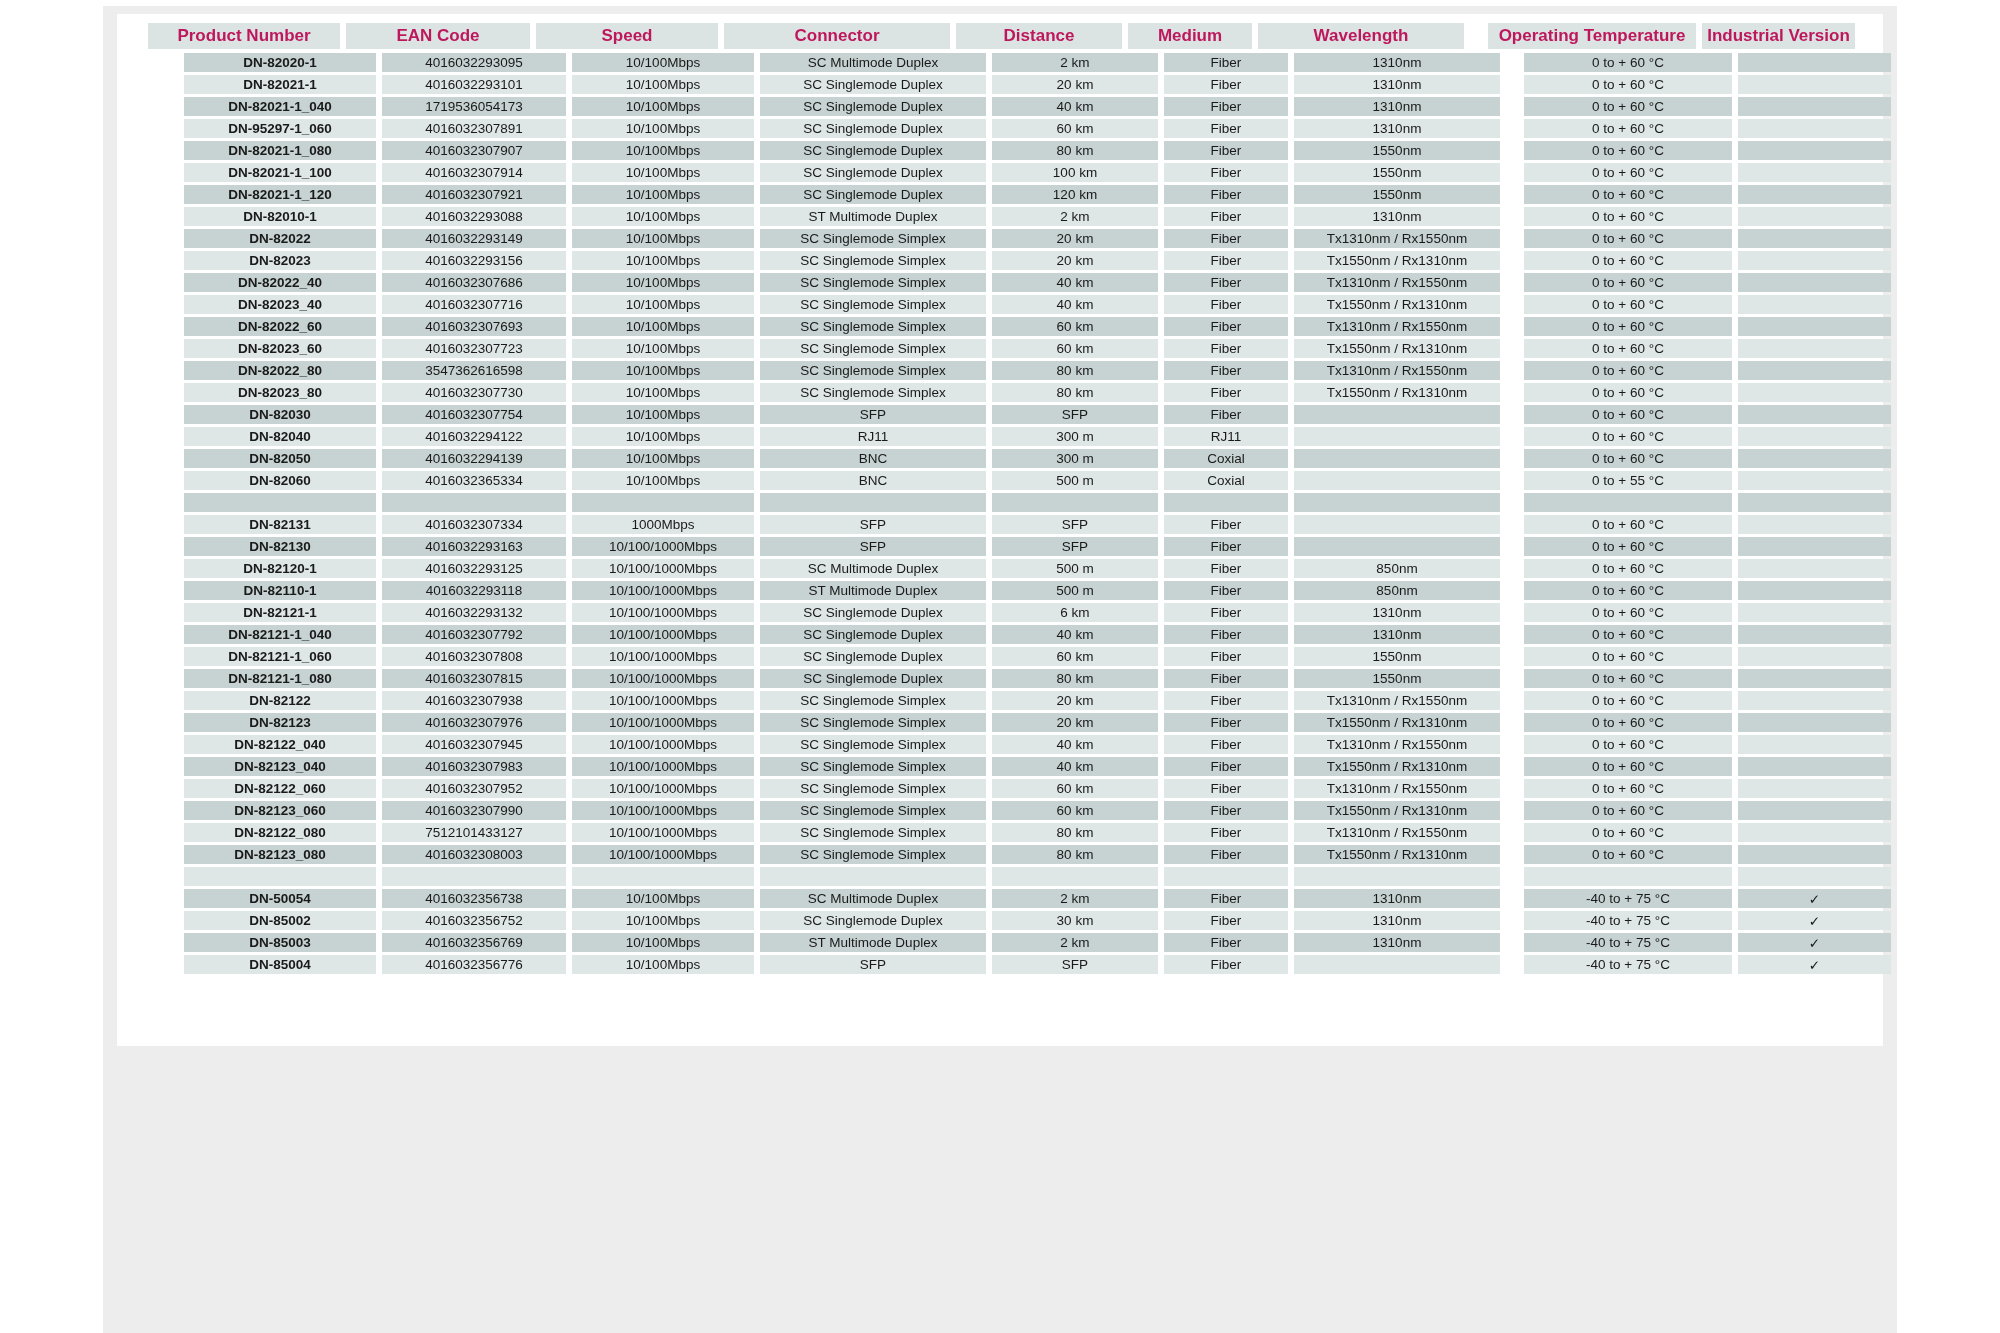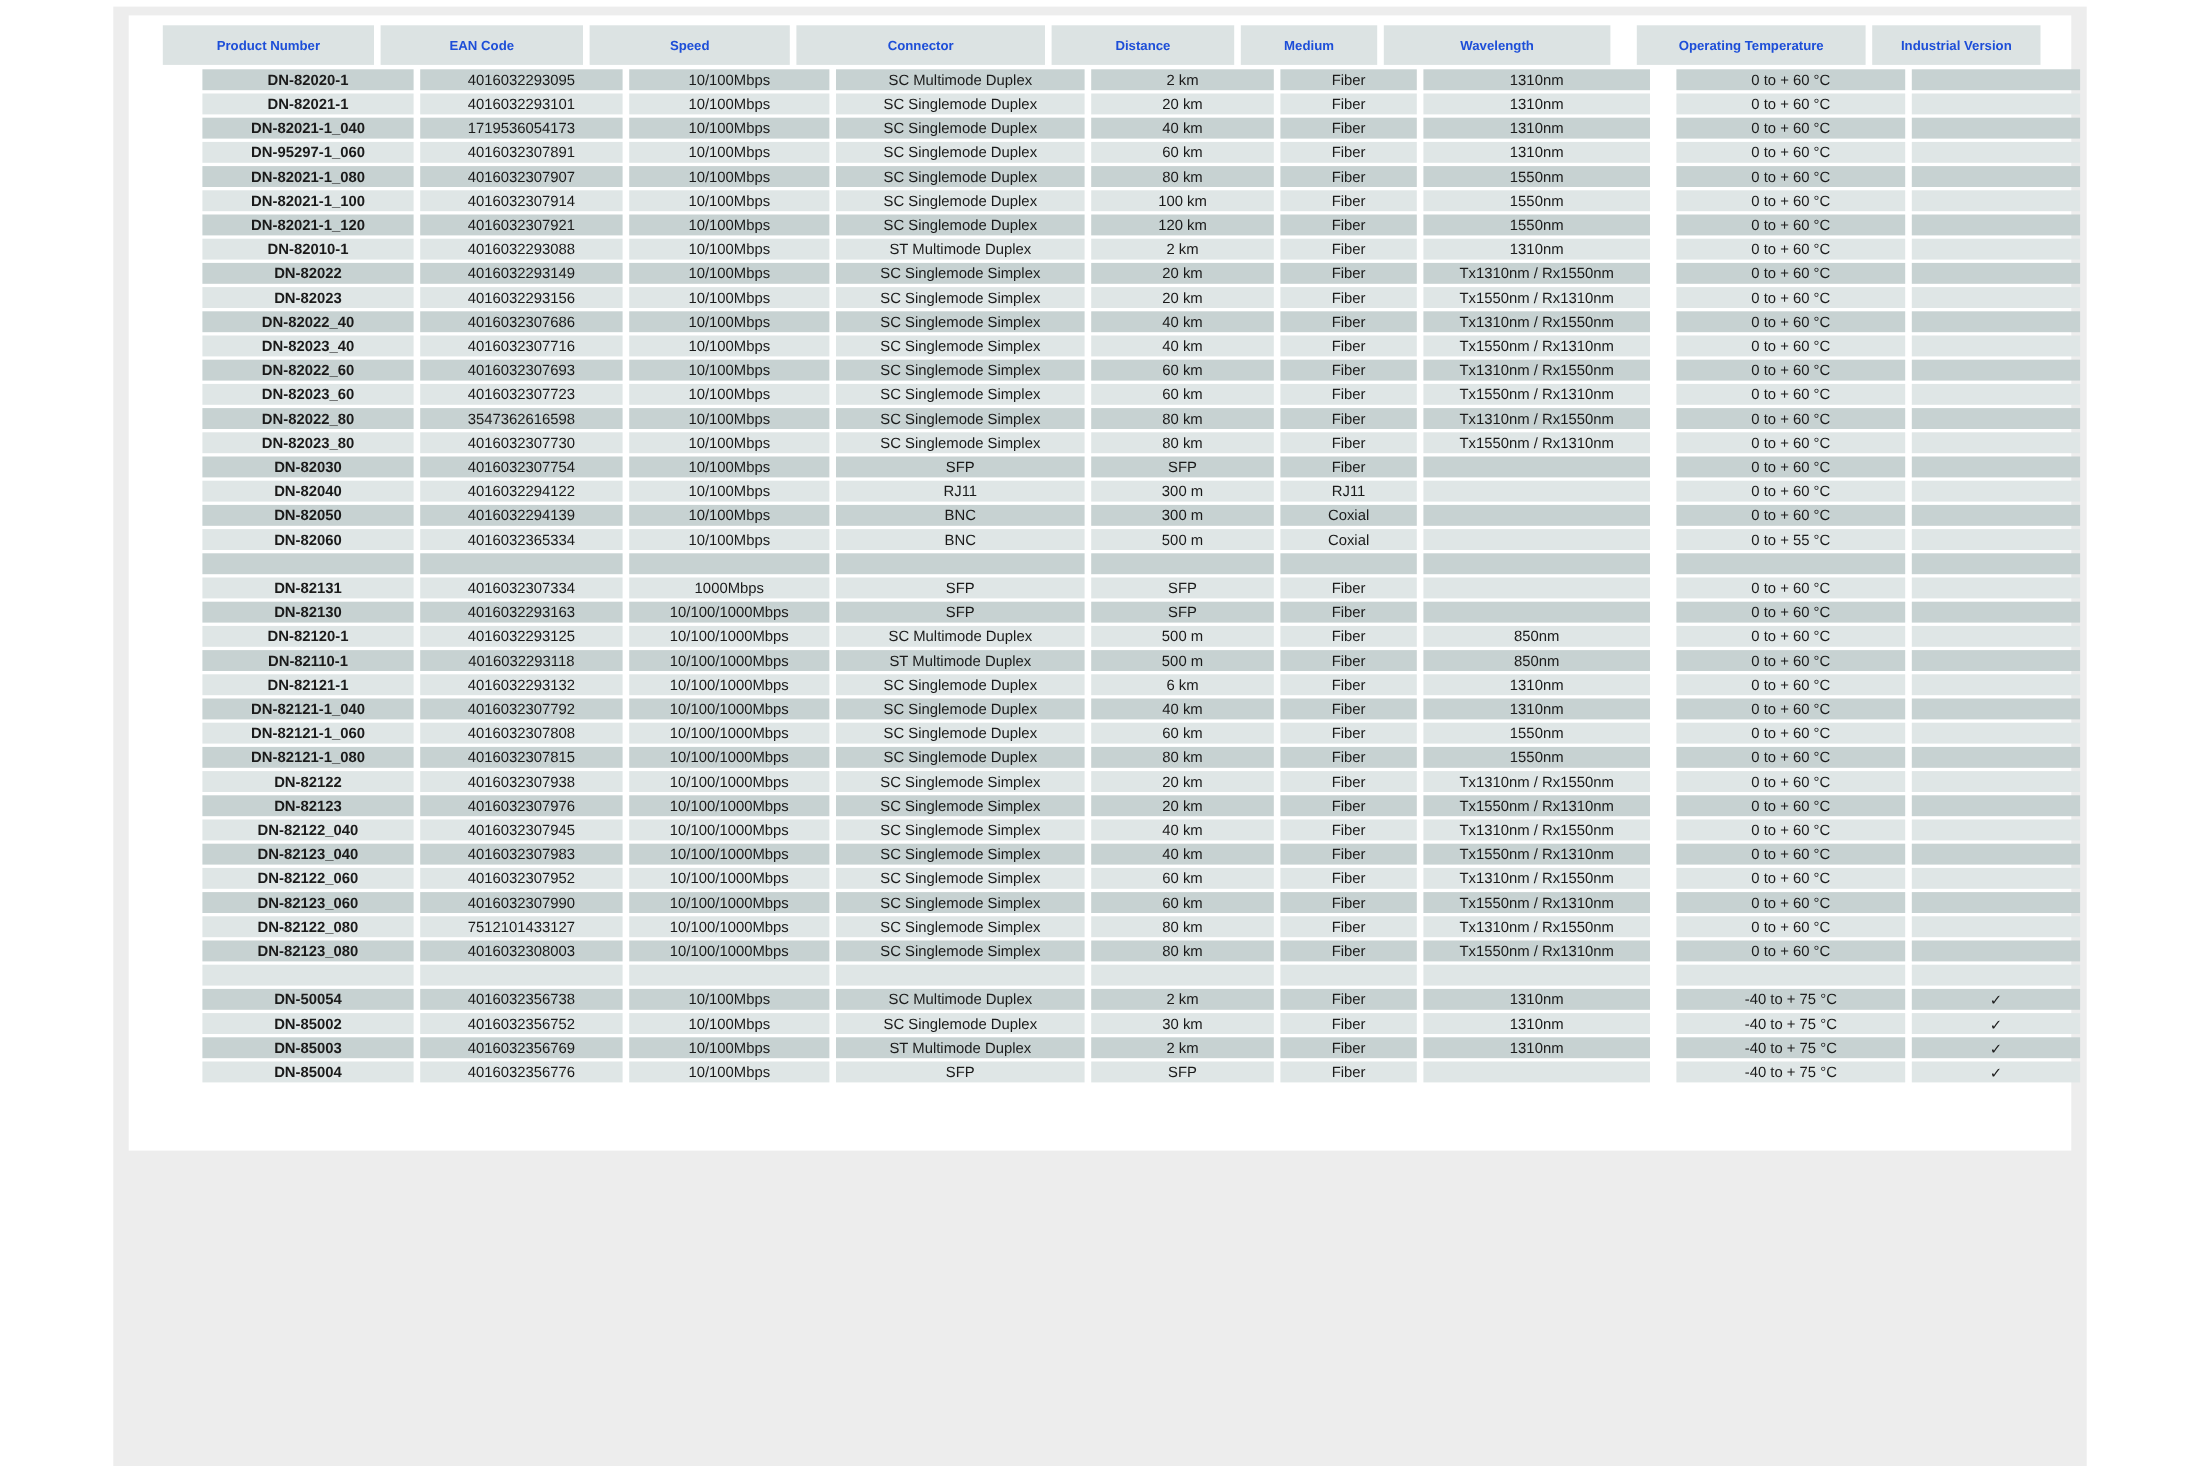--- a/index.html
+++ b/index.html
@@ -45,25 +45,25 @@
   }
   .hrow { margin-bottom:4px; }
   .row  { margin-bottom:3px;padding-left:36px; }
   .cell {
     display:flex; align-items:center; justify-content:center;
     color:#1a1a1a;
     white-space:nowrap;
     overflow:hidden;
   }
   .hrow .cell {
-    height:36px;
+    height:26px;
     background:var(--header-cell, #dce3e3);
     font-weight:bold;
-    font-size:12px;
-    color:#1d4ed8;
+    font-size:17px;
+    color:#be185d;
   }
   .row .cell { height:19px; font-size:13.5px; }
   .row.dark  .cell { background:var(--row-dark,  #c7d2d2); }
   .row.light .cell { background:var(--row-light, #dfe6e6); }
   .cell.gap { background:transparent !important; }
   .cell.pn  { font-weight:bold; }
 </style>
 </head>
 <body>
 

